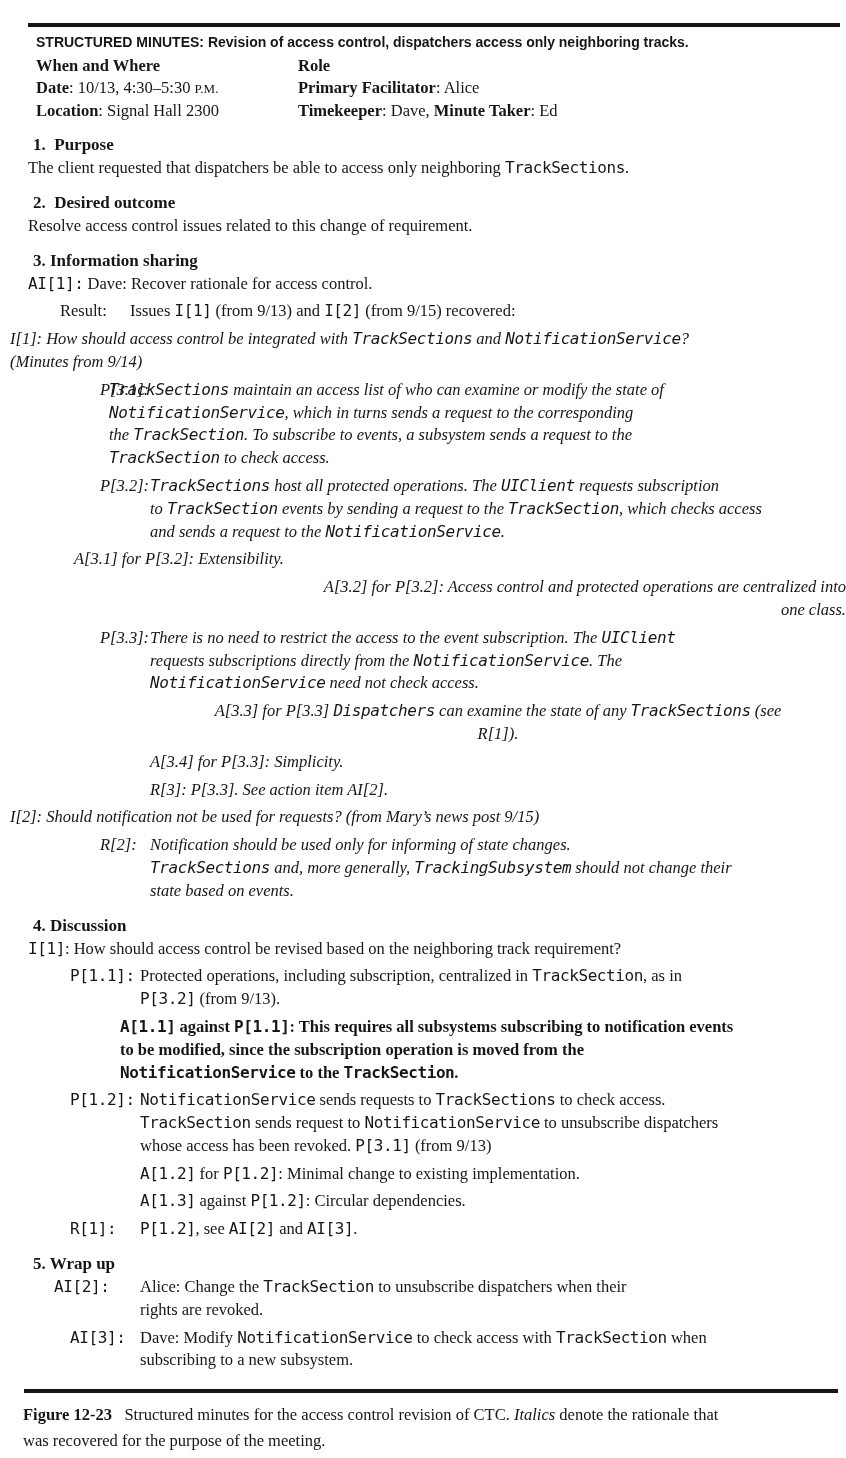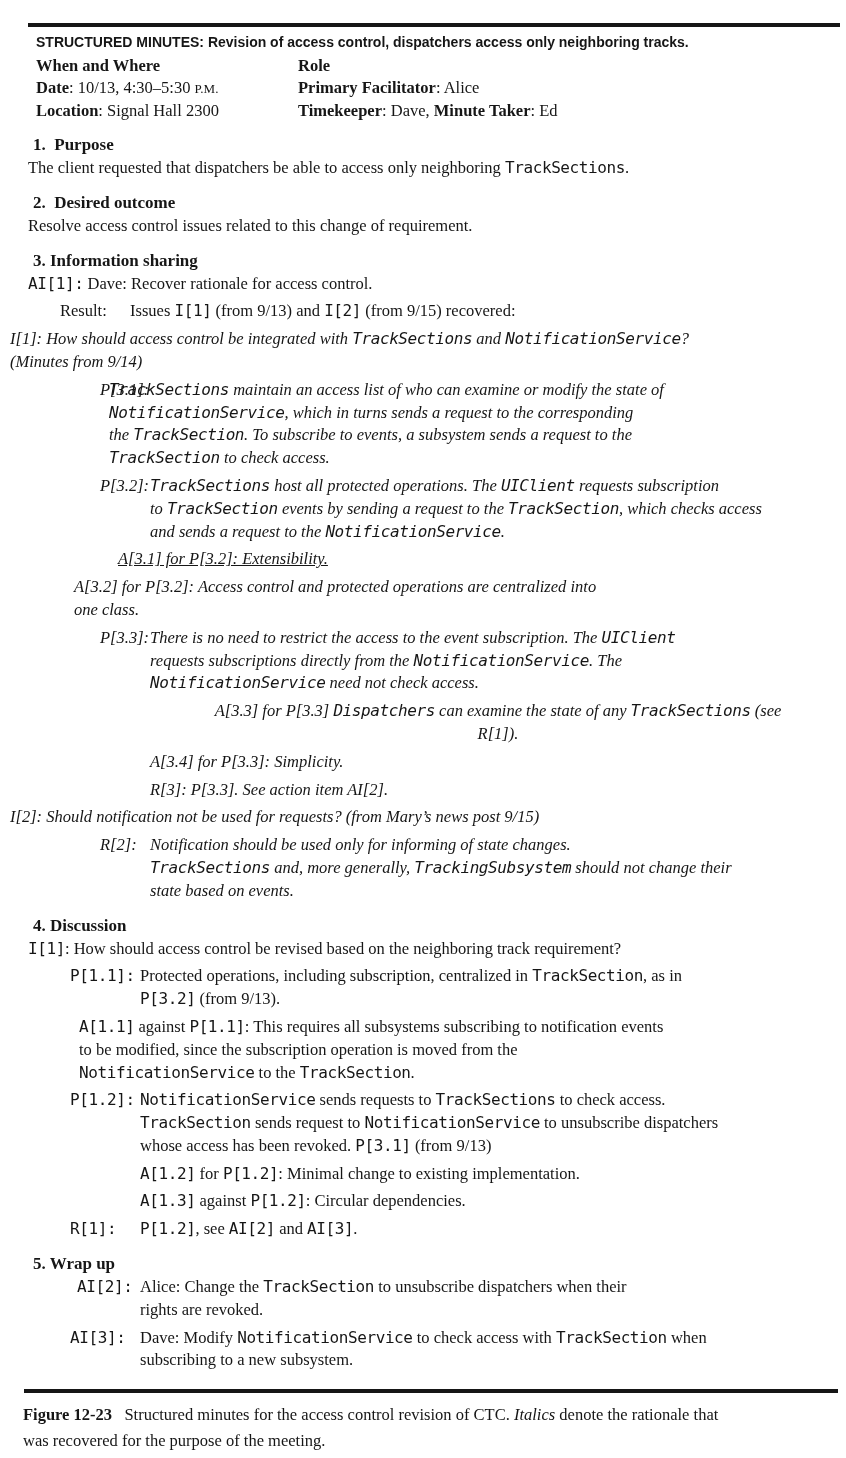--- a/index.html
+++ b/index.html
@@ -97,24 +97,24 @@
         <div class="line"><span class="m">NotificationService</span><span>, which in turns sends a request to the corresponding</span></div>
         <div class="line"><span>the </span><span class="m">TrackSection</span><span>. To subscribe to events, a subsystem sends a request to the</span></div>
         <div class="line"><span class="m">TrackSection</span><span> to check access.</span></div>
       </div>
       <div class="block it" style="padding-left: 150px;">
         <span class="label" style="left: 100px;"><span>P[3.2]:</span></span>
         <div class="line"><span class="m">TrackSections</span><span> host all protected operations. The </span><span class="m">UIClient</span><span> requests subscription</span></div>
         <div class="line"><span>to </span><span class="m">TrackSection</span><span> events by sending a request to the </span><span class="m">TrackSection</span><span>, which checks access</span></div>
         <div class="line"><span>and sends a request to the </span><span class="m">NotificationService</span><span>.</span></div>
       </div>
-      <div class="block it" style="padding-left: 118px; text-decoration: underline;">
+      <div class="block it" style="padding-left: 74px;">
         <div class="line"><span>A[3.1] for P[3.2]: Extensibility.</span></div>
       </div>
-      <div class="block it" style="padding-left: 74px;">
+      <div class="block it" style="padding-left: 74px; text-align: right;">
         <div class="line"><span>A[3.2] for P[3.2]: Access control and protected operations are centralized into</span></div>
         <div class="line"><span>one class.</span></div>
       </div>
       <div class="block it" style="padding-left: 150px;">
         <span class="label" style="left: 100px;"><span>P[3.3]:</span></span>
         <div class="line"><span>There is no need to restrict the access to the event subscription. The </span><span class="m">UIClient</span></div>
         <div class="line"><span>requests subscriptions directly from the </span><span class="m">NotificationService</span><span>. The</span></div>
         <div class="line"><span class="m">NotificationService</span><span> need not check access.</span></div>
       </div>
       <div class="block it" style="padding-left: 150px; text-align: center;">
@@ -138,21 +138,21 @@
       </div>
       <div class="sec-h">4. Discussion</div>
       <div class="block" style="padding-left: 28px;">
         <div class="line"><span class="m">I[1]</span><span>: How should access control be revised based on the neighboring track requirement?</span></div>
       </div>
       <div class="block" style="padding-left: 140px;">
         <span class="label" style="left: 70px;"><span class="m">P[1.1]:</span></span>
         <div class="line"><span>Protected operations, including subscription, centralized in </span><span class="m">TrackSection</span><span>, as in</span></div>
         <div class="line"><span class="m">P[3.2]</span><span> (from 9/13).</span></div>
       </div>
-      <div class="block" style="padding-left: 79px;">
+      <div class="block" style="padding-left: 120px; font-weight: bold;">
         <div class="line"><span class="m">A[1.1]</span><span> against </span><span class="m">P[1.1]</span><span>: This requires all subsystems subscribing to notification events</span></div>
         <div class="line"><span>to be modified, since the subscription operation is moved from the</span></div>
         <div class="line"><span class="m">NotificationService</span><span> to the </span><span class="m">TrackSection</span><span>.</span></div>
       </div>
       <div class="block" style="padding-left: 140px;">
         <span class="label" style="left: 70px;"><span class="m">P[1.2]:</span></span>
         <div class="line"><span class="m">NotificationService</span><span> sends requests to </span><span class="m">TrackSections</span><span> to check access.</span></div>
         <div class="line"><span class="m">TrackSection</span><span> sends request to </span><span class="m">NotificationService</span><span> to unsubscribe dispatchers</span></div>
         <div class="line"><span>whose access has been revoked. </span><span class="m">P[3.1]</span><span> (from 9/13)</span></div>
       </div>
@@ -161,21 +161,21 @@
       </div>
       <div class="block" style="padding-left: 140px;">
         <div class="line"><span class="m">A[1.3]</span><span> against </span><span class="m">P[1.2]</span><span>: Circular dependencies.</span></div>
       </div>
       <div class="block" style="padding-left: 140px;">
         <span class="label" style="left: 70px;"><span class="m">R[1]:</span></span>
         <div class="line"><span class="m">P[1.2]</span><span>, see </span><span class="m">AI[2]</span><span> and </span><span class="m">AI[3]</span><span>.</span></div>
       </div>
       <div class="sec-h">5. Wrap up</div>
       <div class="block" style="padding-left: 140px;">
-        <span class="label" style="left: 77px;"><span class="m">AI[2]:</span></span>
+        <span class="label" style="left: 54px;"><span class="m">AI[2]:</span></span>
         <div class="line"><span>Alice: Change the </span><span class="m">TrackSection</span><span> to unsubscribe dispatchers when their</span></div>
         <div class="line"><span>rights are revoked.</span></div>
       </div>
       <div class="block" style="padding-left: 140px;">
         <span class="label" style="left: 70px;"><span class="m">AI[3]:</span></span>
         <div class="line"><span>Dave: Modify </span><span class="m">NotificationService</span><span> to check access with </span><span class="m">TrackSection</span><span> when</span></div>
         <div class="line"><span>subscribing to a new subsystem.</span></div>
       </div>
     </div>
   <div id="rule-bottom" class="rule"></div>

